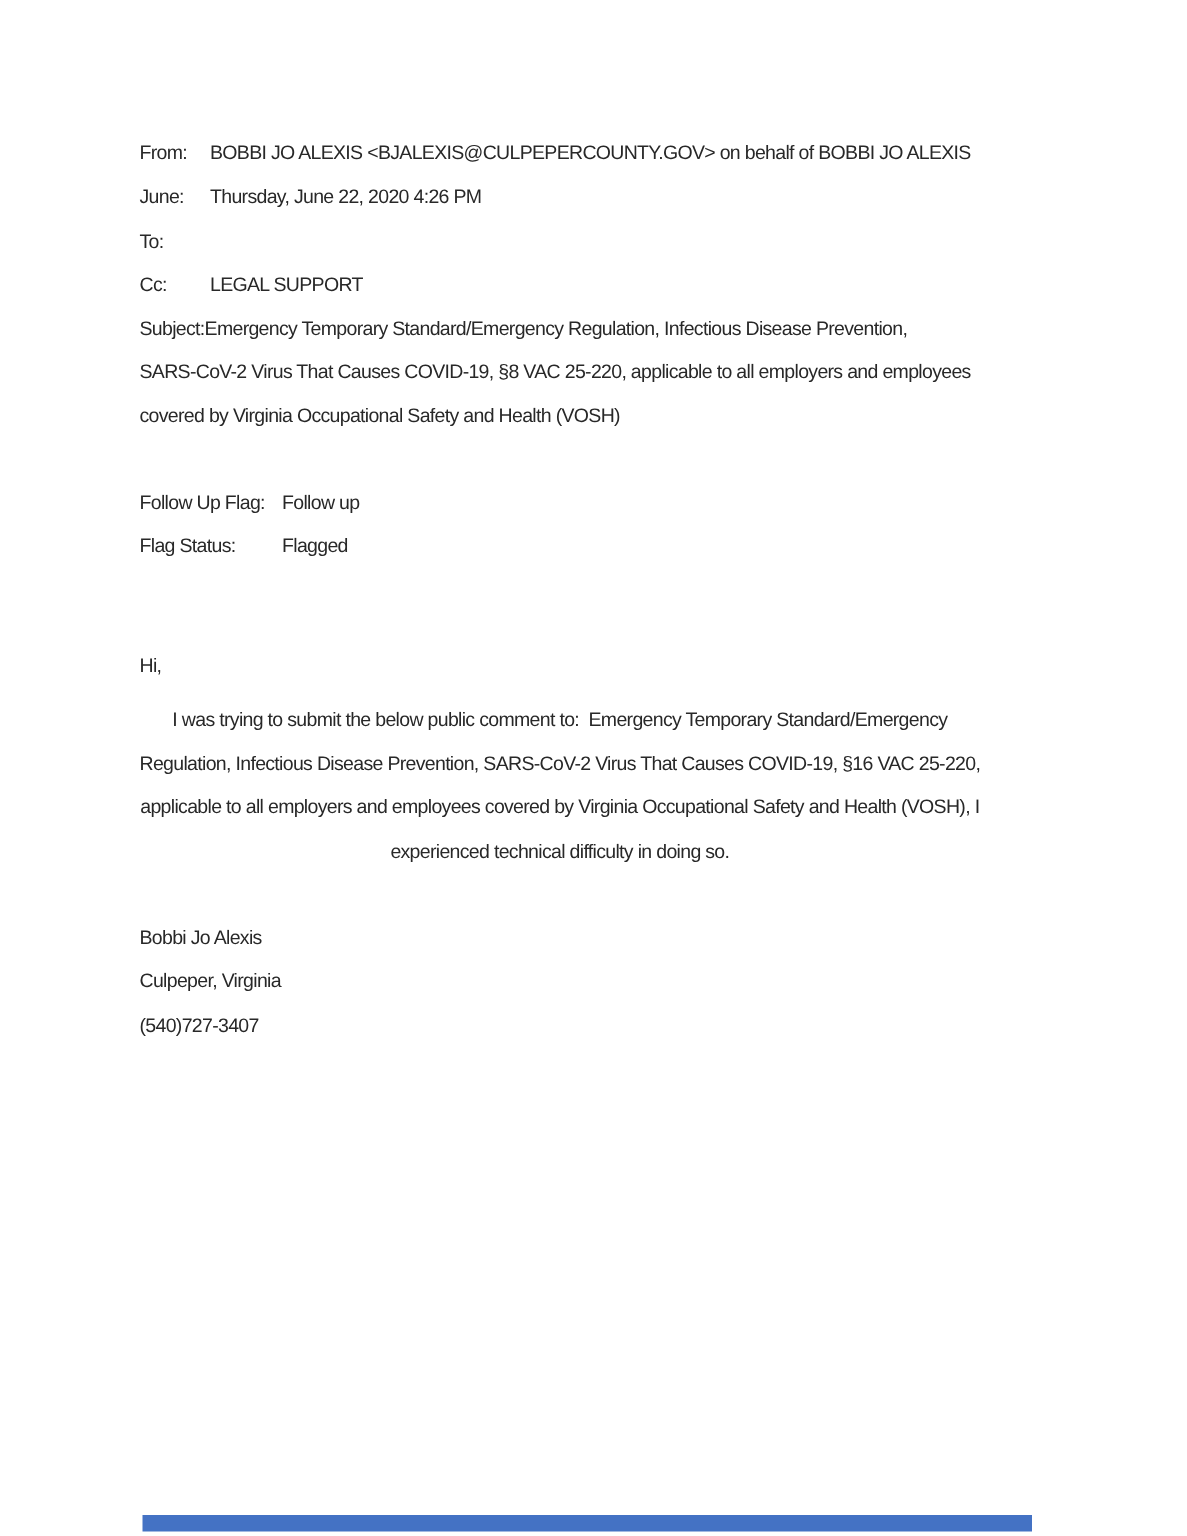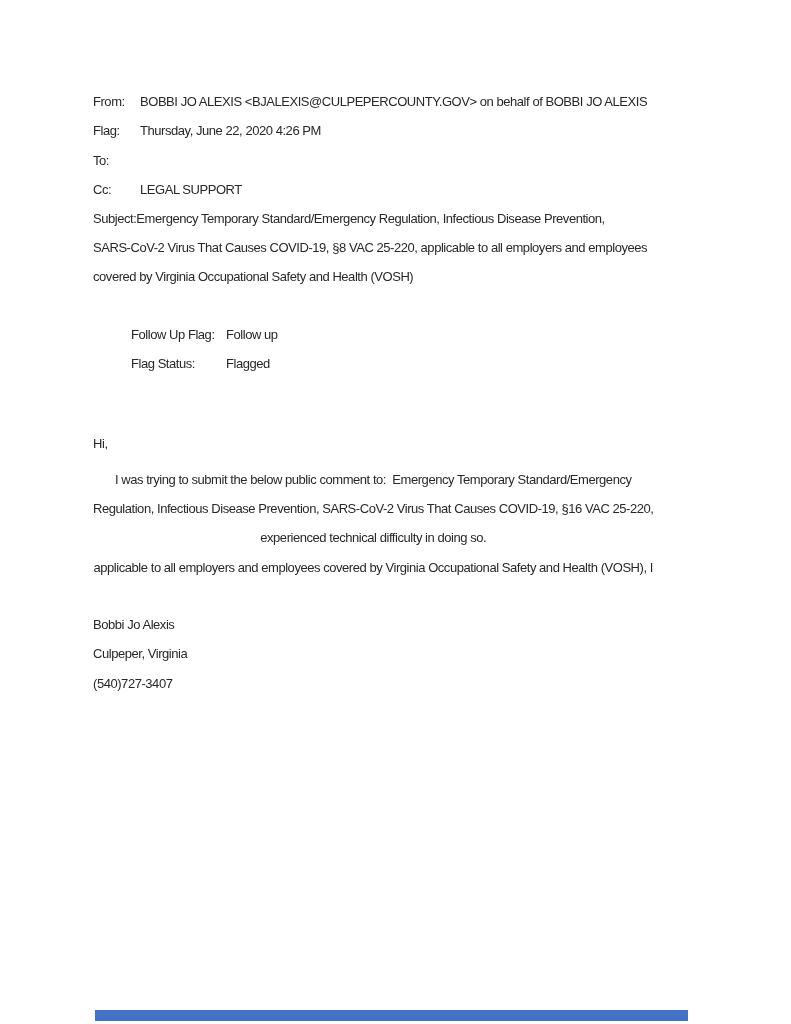--- a/index.html
+++ b/index.html
@@ -55,58 +55,58 @@
 <body>
 
 <div class="page" style="color: rgb(40, 40, 40);">
 
   <div class="block" style="top: 87px;">
     <div class="field-row">
       <span class="field-label">From:</span>
       <span class="field-value">BOBBI JO ALEXIS &lt;BJALEXIS@CULPEPERCOUNTY.GOV&gt; on behalf of BOBBI JO ALEXIS</span>
     </div>
     <div class="field-row">
-      <span class="field-label">Flag:</span>
+      <span class="field-label">June:</span>
       <span class="field-value">Thursday, June 22, 2020 4:26 PM</span>
     </div>
     <div class="field-row">
       <span class="field-label">To:</span>
     </div>
     <div class="field-row">
       <span class="field-label">Cc:</span>
       <span class="field-value">LEGAL SUPPORT</span>
     </div>
   </div>
 
   <div class="block" style="top: 203.5px;">
     <div class="line">Subject:Emergency Temporary Standard/Emergency Regulation, Infectious Disease Prevention,</div>
     <div class="line">SARS-CoV-2 Virus That Causes COVID-19, §8 VAC 25-220, applicable to all employers and employees</div>
     <div class="line">covered by Virginia Occupational Safety and Health (VOSH)</div>
   </div>
 
-  <div class="block" style="top: 320px; margin-left: 38px;">
+  <div class="block" style="top: 320px;">
     <div class="field-row">
       <span class="flag-label">Follow Up Flag:</span>
       <span class="field-value">Follow up</span>
     </div>
     <div class="field-row">
       <span class="flag-label">Flag Status:</span>
       <span class="field-value">Flagged</span>
     </div>
   </div>
 
   <div class="block" style="top: 429px;">
     <div class="line">Hi,</div>
   </div>
 
   <div class="block" style="top: 464.5px; text-align: center;">
     <div class="line">I was trying to submit the below public comment to:  Emergency Temporary Standard/Emergency</div>
     <div class="line">Regulation, Infectious Disease Prevention, SARS-CoV-2 Virus That Causes COVID-19, §16 VAC 25-220,</div>
+    <div class="line">applicable to all employers and employees covered by Virginia Occupational Safety and Health (VOSH), I</div>
     <div class="line">experienced technical difficulty in doing so.</div>
-    <div class="line">applicable to all employers and employees covered by Virginia Occupational Safety and Health (VOSH), I</div>
   </div>
 
   <div class="block" style="top: 610px;">
     <div class="line">Bobbi Jo Alexis</div>
     <div class="line">Culpeper, Virginia</div>
     <div class="line">(540)727-3407</div>
   </div>
 
   <div class="accent-bar" id="footer-bar" style="background: rgb(68, 114, 196);"></div>
 

